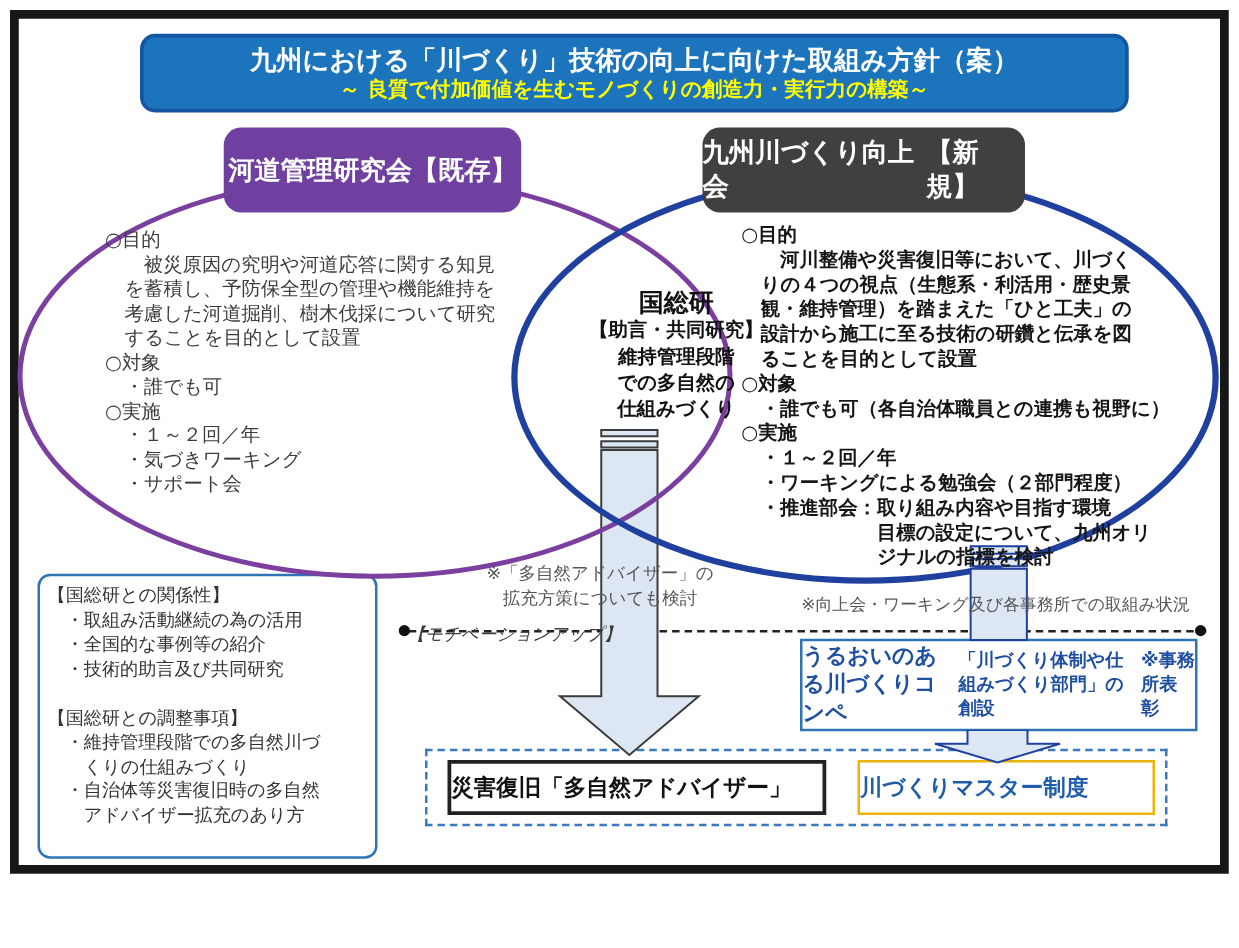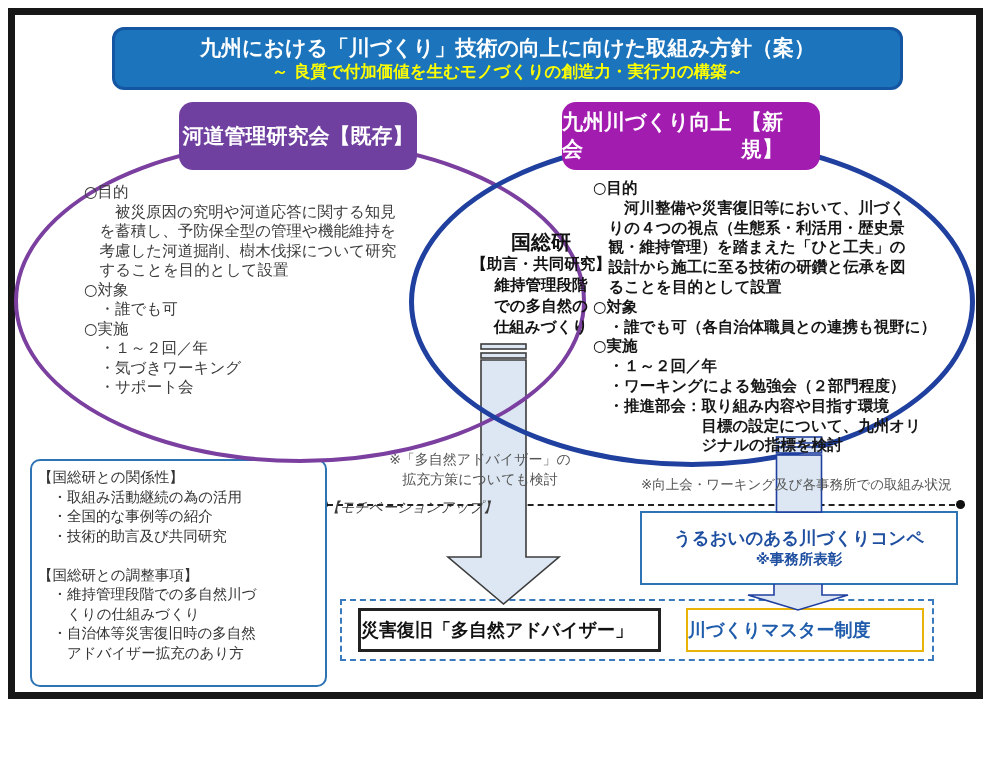--- a/index.html
+++ b/index.html
@@ -17,21 +17,21 @@
   .banner .l1{color:#ffffff;font-weight:bold;font-size:21px;line-height:26px;}
   .banner .l2{color:#ffff00;font-weight:bold;font-size:16.5px;line-height:21px;}
   
   .ellipse{border-radius:50%;background:transparent;z-index:3;}
   .ellipse.left{left:14px;top:139px;width:572px;height:324px;border:4px solid #7b3fa0;}
   .ellipse.right{left:409px;top:137px;width:566px;height:330px;border:5px solid #20409f;}
   
   .ghead{border-radius:14px;display:flex;flex-direction:row;align-items:center;justify-content:center;
     color:#fff;font-weight:bold;font-size:21px;line-height:27px;z-index:5;}
   .ghead.purple{left:179px;top:102px;width:238px;height:68px;background:#7040a0;}
-  .ghead.blue{left:562px;top:102px;width:258px;height:68px;background:#a21caf;}
+  .ghead.blue{left:562px;top:102px;width:258px;height:68px;background:#404040;}
   
   .bodytext{z-index:7;}
   .leftbody{left:84px;top:183px;width:345px;font-size:15.5px;line-height:19.5px;color:#3d3d3d;font-weight:400;}
   .rightbody{left:593px;top:179px;width:382px;font-size:15.5px;line-height:19.8px;color:#161616;font-weight:bold;}
   
   .kokusoken{left:428px;top:230px;width:154px;text-align:center;color:#111;z-index:7;margin-left:36px;}
   .kokusoken .kt{font-size:20px;font-weight:bold;line-height:24px;}
   .kokusoken .kl{font-size:15.5px;font-weight:bold;line-height:21px;}
   
   .arrowsvg{z-index:2;}
@@ -40,25 +40,25 @@
   .note{color:#565656;z-index:7;}
   .note.adviser{left:368px;top:449px;width:224px;text-align:center;font-size:14px;line-height:20px;}
   .note.kojokai{left:641px;top:475px;width:330px;font-size:13.5px;line-height:18px;}
   .motivation{left:326px;top:499px;font-size:14px;color:#3c3c3c;z-index:7;font-style:italic;}
   
   .dashline{left:327px;top:504px;width:638px;height:0;border-top:2px dashed #222;z-index:1;}
   .dot{width:9px;height:9px;border-radius:50%;background:#111;z-index:1;}
   .dot.l{left:319px;top:500px;}
   .dot.r{left:956px;top:500px;}
   
-  .relbox{left:30px;top:459px;width:297px;height:228px;border:2px solid #2e74b5;border-radius:10px;
+  .relbox{left:30px;top:459px;width:272px;height:228px;border:2px solid #2e74b5;border-radius:10px;
     background:#fff;padding:7px 6px;font-size:14.5px;line-height:19.5px;color:#333;z-index:2;}
   
   .compebox{left:640px;top:511px;width:318px;height:74px;border:2px solid #2e74b5;background:#fff;
-    display:flex;flex-direction:column;align-items:center;justify-content:center;z-index:1;}
+    display:flex;flex-direction:row;align-items:center;justify-content:center;z-index:1;}
   .compebox .c1{font-size:17.5px;font-weight:bold;color:#1f4fa0;line-height:23px;}
   .compebox .c2{font-size:14.5px;font-weight:bold;color:#1f4fa0;line-height:19px;}
   
   .resultsregion{left:340px;top:599px;width:594px;height:62px;border:2px dashed #3a7abf;z-index:1;}
   .resultbox{height:44px;top:608px;display:flex;align-items:center;justify-content:flex-start;background:#fff;z-index:1;}
   .resultbox.disaster{left:358px;width:303px;border:3px solid #222;color:#111;font-weight:bold;font-size:18px;}
   .resultbox.master{left:686px;width:238px;border:2px solid #eab308;color:#1f5cab;font-weight:bold;font-size:18px;}
   
   .caption{left:0;top:705px;width:991px;text-align:center;font-size:38px;font-weight:500;color:#1b1b1b;letter-spacing:0.5px;}
 </style>
@@ -79,20 +79,21 @@
 　・技術的助言及び共同研究
 
 【国総研との調整事項】
 　・維持管理段階での多自然川づ
 　　くりの仕組みづくり
 　・自治体等災害復旧時の多自然
 　　アドバイザー拡充のあり方</div>
 
   <div class="abs compebox">
     <div class="c1">うるおいのある川づくりコンペ</div>
+    <div class="c2">「川づくり体制や仕組みづくり部門」の創設</div>
     <div class="c2">※事務所表彰</div>
   </div>
 
   <div class="abs resultsregion"></div>
   <div class="abs resultbox disaster">
     <span>災害復旧「多自然アドバイザー」</span>
   </div>
   <div class="abs resultbox master">
     <span>川づくりマスター制度</span>
   </div>

